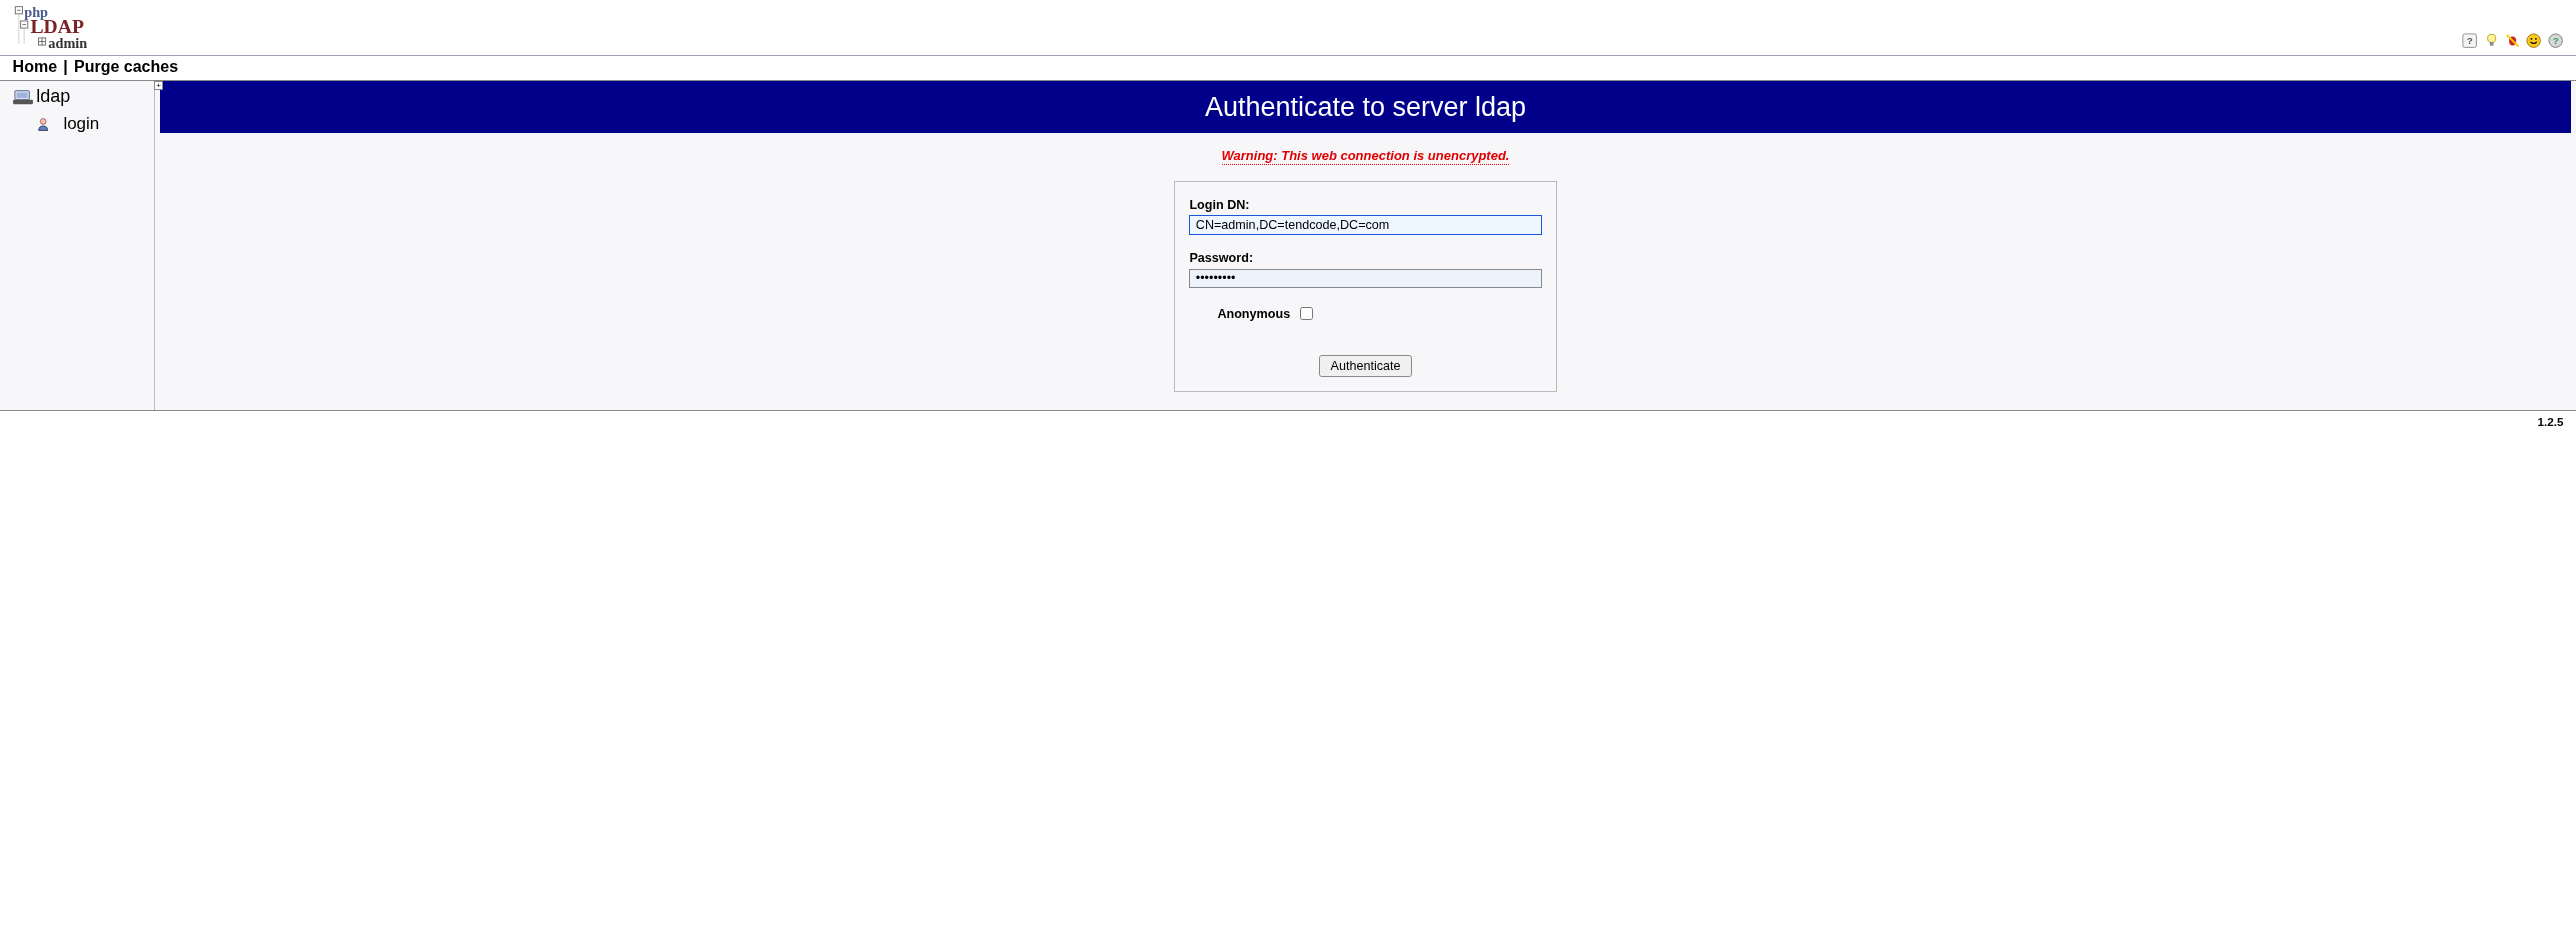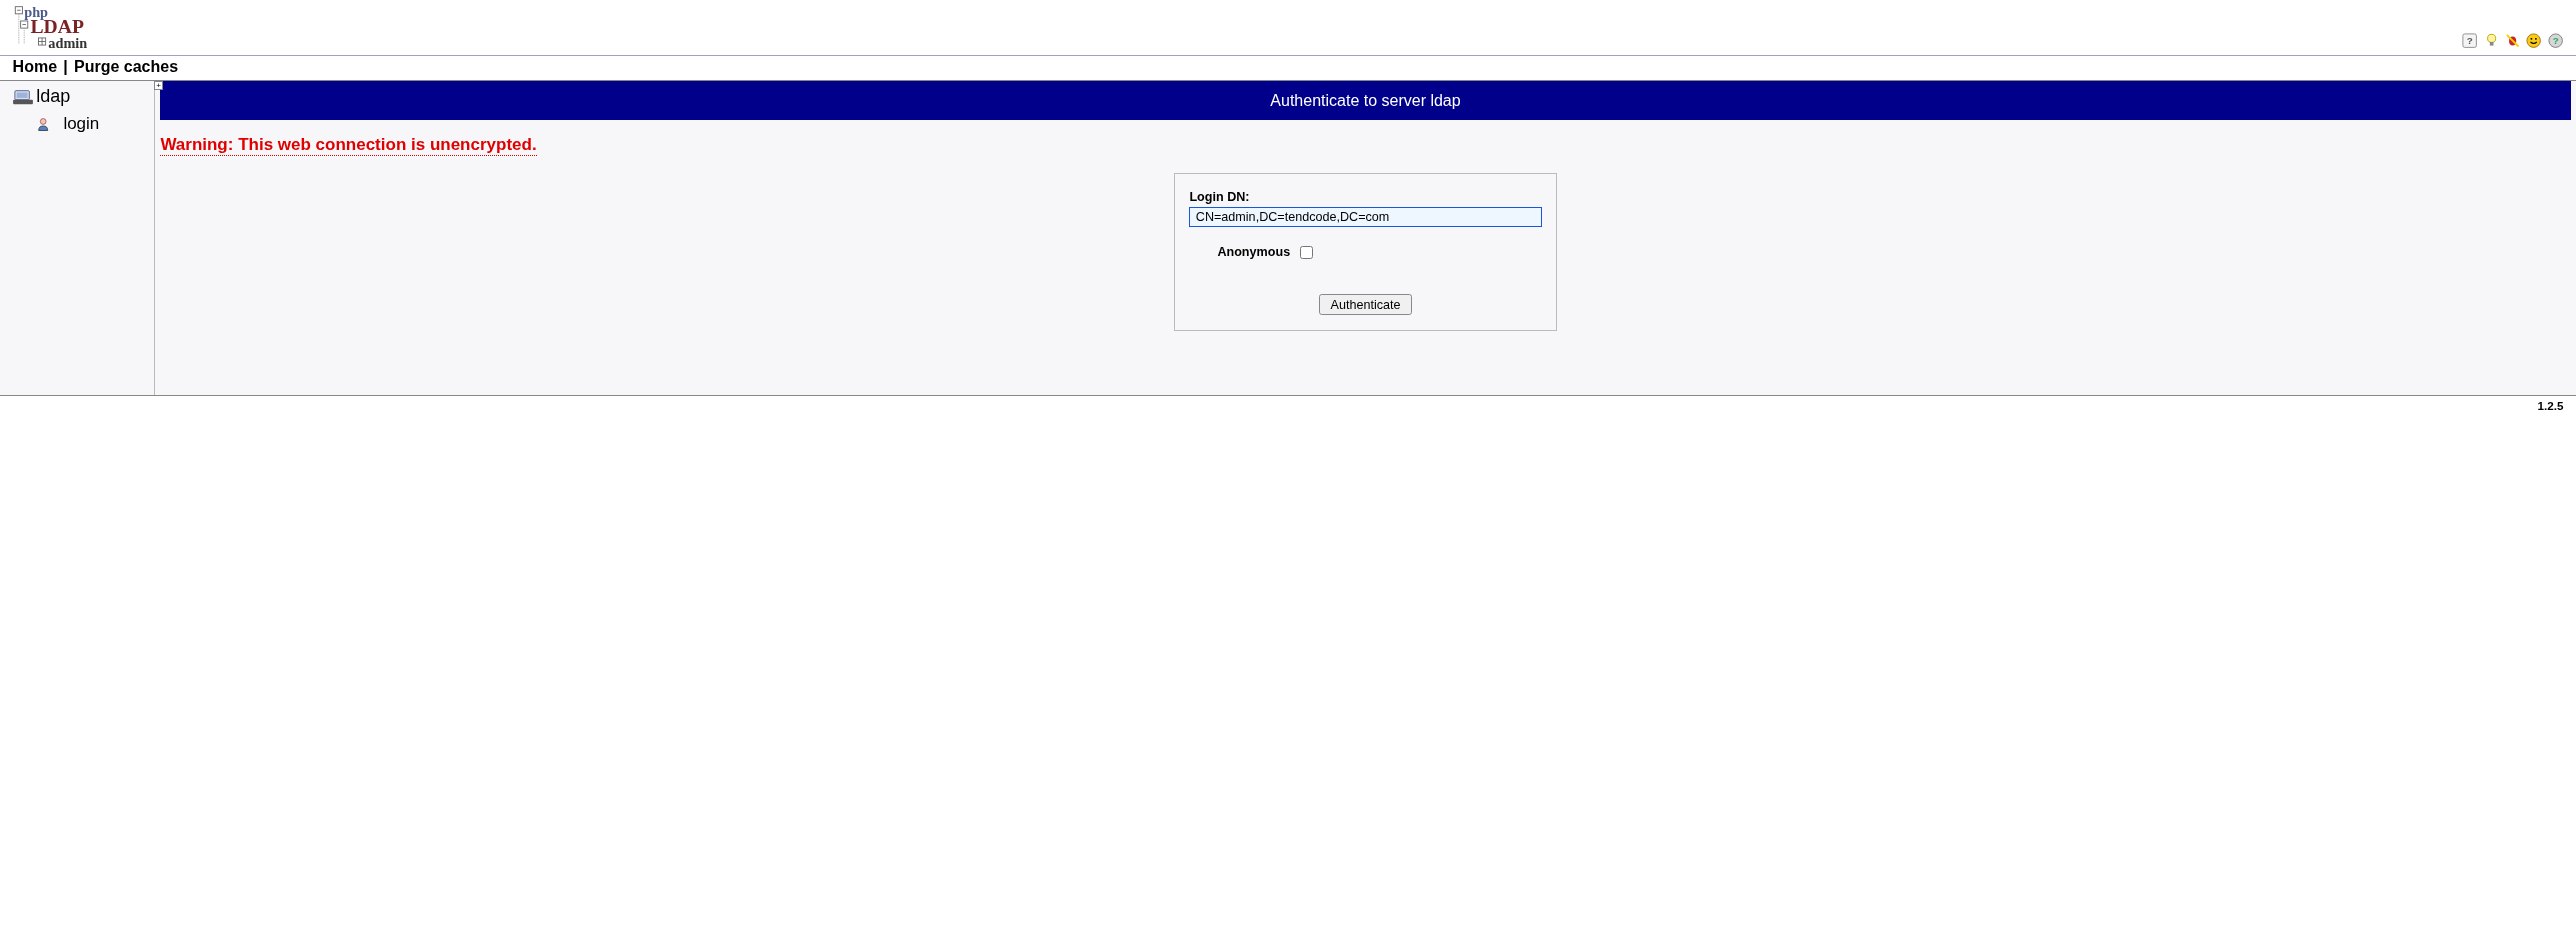--- a/index.html
+++ b/index.html
@@ -104,31 +104,32 @@
     cursor: pointer;
   }
   .main {
     flex: 1;
     padding: 0 5.4px 18px 5.4px;
     background: #f7f7f9;
   }
   .title-bar {
     background: #00008b;
     color: #ffffff;
-    font-size: 16px;
+    font-size: 27px;
     text-align: center;
     padding: 10.8px 7.2px;
     margin-top: 0;
   }
   .warning {
-    text-align: left;
+    text-align: center;
     margin: 14.4px auto 18px auto;
     color: #e00000;
     font-weight: bold;
-    font-size: 17px;
+    font-size: 13px;
+    font-style: italic;
   }
   .warning span {
     border-bottom: 0.9px dotted #e00000;
     padding-bottom: 0.9px;
   }
   .login-box {
     width: 383px;
     margin: 0 auto;
     border: 0.9px solid #bbb;
     background: #f7f7f9;
@@ -271,20 +272,24 @@
 
       <div class="warning">
         <span>Warning: This web connection is unencrypted.</span>
       </div>
 
       <div class="login-box">
         <div class="form-row">
           <label>Login DN:</label>
           <input id="login-dn-input" type="text" value="CN=admin,DC=tendcode,DC=com" style="">
         </div>
+        <div class="form-row">
+          <label>Password:</label>
+          <input type="password" value="•••••••••" style="">
+        </div>
         <div class="anon-row">
           <span>Anonymous</span>
           <input type="checkbox" style="">
         </div>
         <div class="submit-row">
           <button type="button">Authenticate</button>
         </div>
       </div>
     </div>
 

